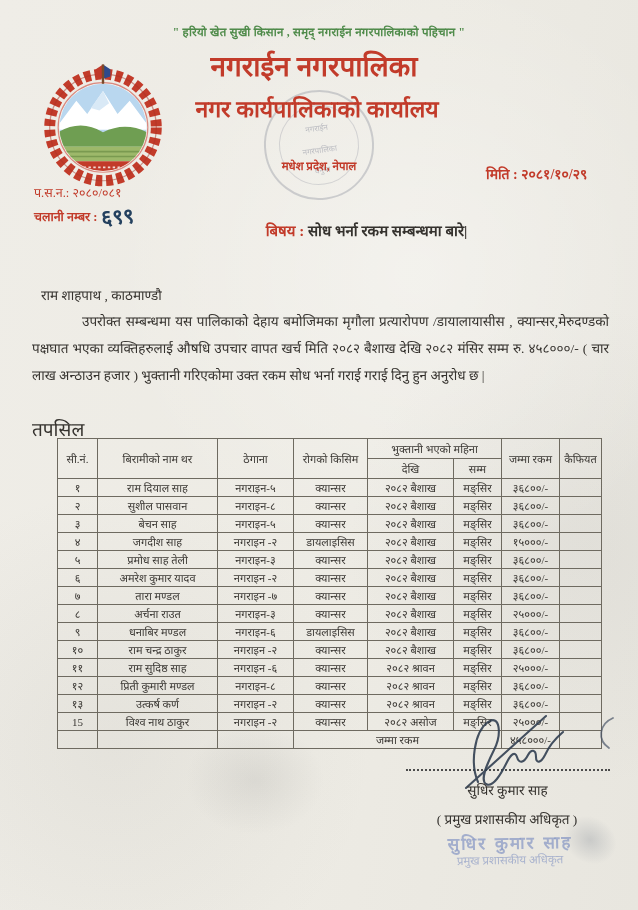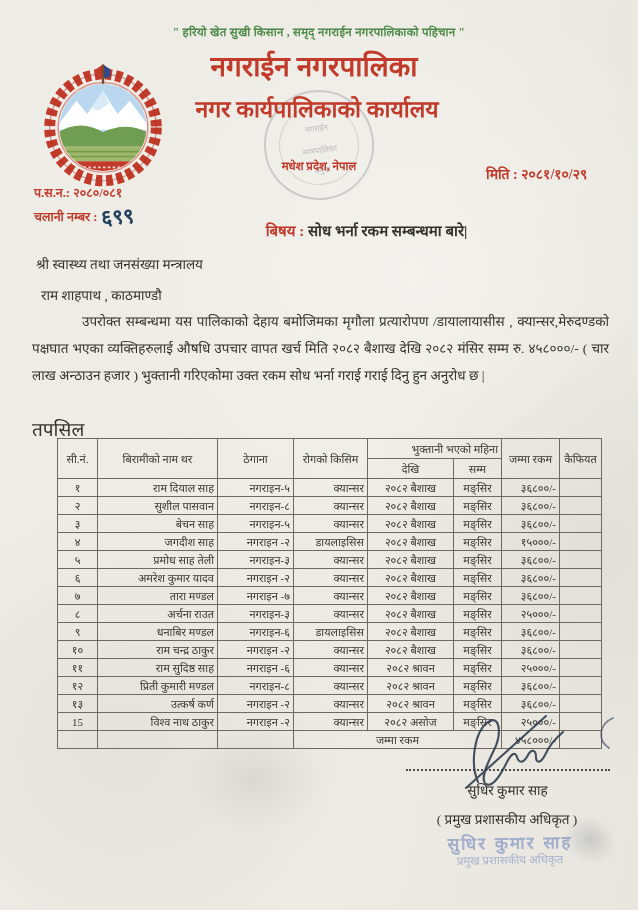--- a/index.html
+++ b/index.html
@@ -28,36 +28,36 @@
   .phone-icon:after{content:"";position:absolute;left:4px;top:3px;width:14px;height:1.5px;background:#6b6b6b;}
   .email{color:#8d3a2c;font-family:"Liberation Serif",serif;}
   .date-line{left:486px;top:164px;font-size:14px;font-weight:bold;}
   
   .hstamp{left:264px;top:90px;width:106px;height:106px;border:2px solid rgba(105,110,130,.28);
     border-radius:50%;transform:rotate(-8deg);}
   .hstamp:before{content:"";position:absolute;inset:13px;border:1.5px solid rgba(105,110,130,.22);border-radius:50%;}
   .hstamp span{position:absolute;width:100%;text-align:center;font-size:8px;color:rgba(90,95,120,.35);}
   .hstamp .l1{top:30px;} .hstamp .l2{top:52px;} .hstamp .l3{top:72px;}
   
-  .psn{left:34px;top:184px;font-size:12.5px;font-weight:bold;}
+  .psn{left:34px;top:184px;font-size:12.5px;font-weight:normal;}
   .chalani{left:34px;top:199px;font-size:12.5px;font-weight:bold;}
   .chalani-no{display:inline-block;font-size:21px;color:#24415f;font-weight:bold;
     transform:rotate(-4deg) translateY(3px);font-family:"DejaVu Sans",sans-serif;}
   .subject{top:220px;font-size:15px;font-weight:bold;padding-left:95px;box-sizing:border-box;}
   .addr1{left:36px;top:255px;font-size:13.5px;}
   .addr2{left:41px;top:286px;font-size:13.5px;}
   .para{left:32px;top:308px;width:577px;font-size:13.5px;line-height:27px;
     text-align:justify;text-indent:50px;}
   .tapasil{left:32px;top:416px;font-size:19px;}
   
   table.main{position:absolute;left:57px;top:438px;width:545px;border-collapse:collapse;table-layout:fixed;}
   table.main td,table.main th{border:1px solid #6e6a60;font-size:11px;font-weight:normal;
     padding:0 3px;height:17px;white-space:nowrap;overflow:hidden;color:#3a3733;}
   table.main th{height:19px;}
-  .c{text-align:center;} .l{text-align:right;}
+  .c{text-align:center;} .l{text-align:center;}
   .amt{padding-left:7px;}
   
   .sig-line{left:406px;top:769px;width:204px;border-bottom:2px dotted #4c4c4c;}
   .sig-svg{left:448px;top:712px;}
   .sig-name{left:405px;top:781px;width:205px;text-align:center;font-size:13.5px;}
   .sig-title{left:393px;top:810px;width:228px;text-align:center;font-size:13.5px;}
   .stamp-name{left:396px;top:831px;width:228px;text-align:center;font-size:17px;font-weight:bold;
     color:rgba(104,126,188,.55);letter-spacing:2px;transform:rotate(-1deg);
     font-family:"DejaVu Sans",sans-serif;}
   .stamp-title{left:396px;top:852px;width:228px;text-align:center;font-size:11.5px;
@@ -121,21 +121,20 @@
   <div class="abs chalani">
     <span class="red">चलानी नम्बर :</span>
     <span class="chalani-no">६९९</span>
   </div>
 
   <div class="abs center subject">
     <span class="red">बिषय :</span>
     <span>सोध भर्ना रकम सम्बन्धमा  बारे|</span>
   </div>
 
-  <div class="abs addr1">श्री स्वास्थ्य तथा जनसंख्या मन्त्रालय</div>
   <div class="abs addr2">राम शाहपाथ , काठमाण्डौ</div>
 
   <div class="abs para">उपरोक्त सम्बन्धमा यस पालिकाको देहाय बमोजिमका मृगौला प्रत्यारोपण /डायालायासीस , क्यान्सर,मेरुदण्डको पक्षघात भएका व्यक्तिहरुलाई औषधि उपचार वापत खर्च मिति २०८२ बैशाख देखि २०८२ मंसिर सम्म रु. ४५८०००/- ( चार  लाख अन्ठाउन  हजार ) भुक्तानी गरिएकोमा उक्त रकम सोध भर्ना गराई गराई दिनु हुन अनुरोध छ |</div>
   <div class="abs tapasil">तपसिल</div>
 
   <table class="main">
     <colgroup>
       <col style="width:40px">
         <col style="width:120px">
         <col style="width:76px">

